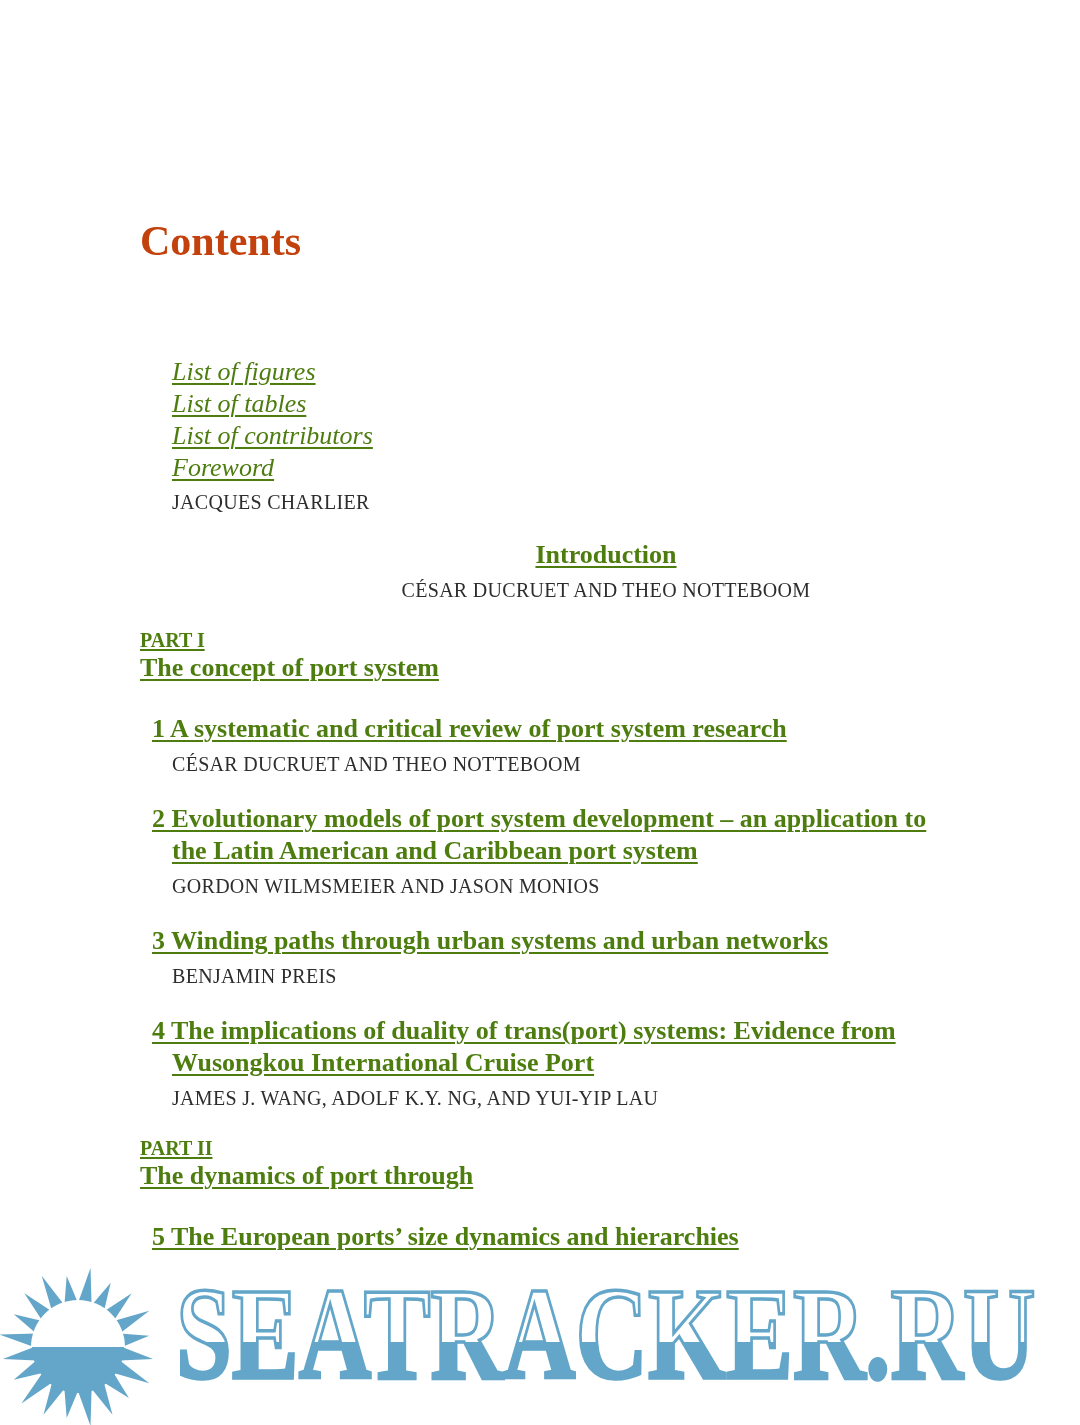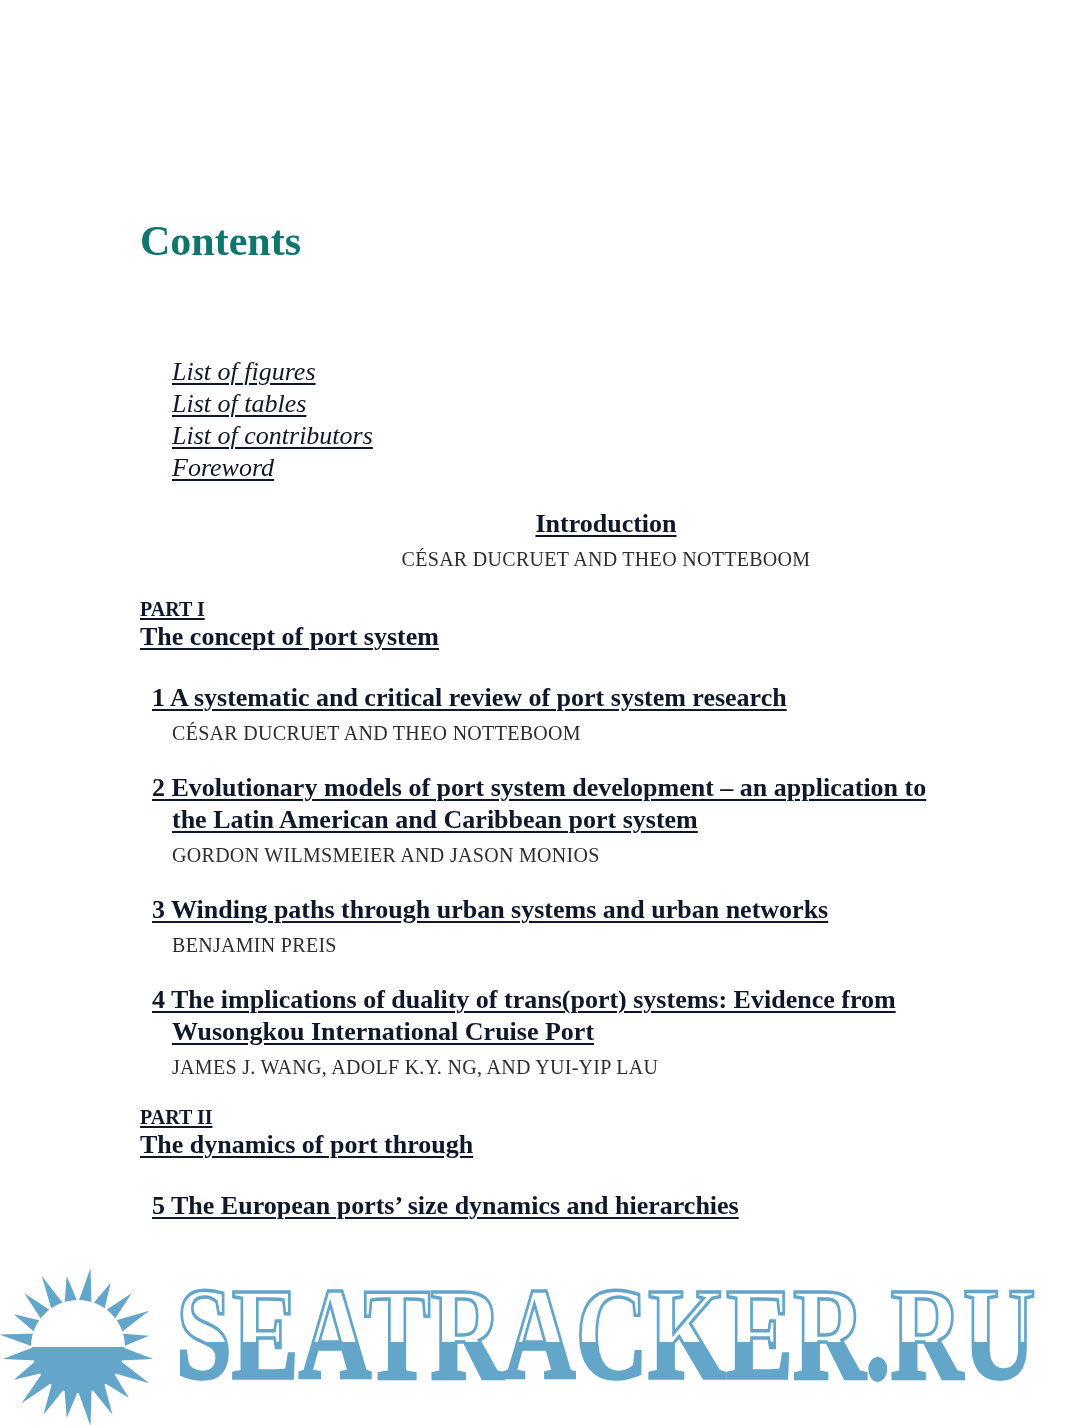--- a/index.html
+++ b/index.html
@@ -16,24 +16,24 @@
   .page {
     position: relative;
     padding: 216px 40px 0 140px;
     box-sizing: border-box;
   }
   .page-title {
     margin: 0;
     font-size: 42px;
     line-height: 50px;
     font-weight: bold;
-    color: #0f766e;
+    color: #c2410c;
   }
 
-  a { color: #0f172a; text-decoration: underline; cursor: pointer; }
+  a { color: #4d7c0f; text-decoration: underline; cursor: pointer; }
 
   .front { margin: 90px 0 0 32px; }
   .front-link {
     display: block;
     font-size: 26px;
     line-height: 32px;
     font-style: italic;
     text-decoration-thickness: 2px;
     text-underline-offset: 3px;
   }
@@ -133,20 +133,21 @@
 
 <div class="page">
 
   <h1 class="page-title">Contents</h1>
 
   <nav class="front">
     <a class="front-link" href="#">List of figures</a>
     <a class="front-link" href="#">List of tables</a>
     <a class="front-link" href="#">List of contributors</a>
     <a class="front-link" href="#">Foreword</a>
+    <div class="author">JACQUES CHARLIER</div>
   </nav>
 
   <div class="entry-intro">
     <a class="intro-title" href="#">Introduction</a>
     <div class="author">CÉSAR DUCRUET AND THEO NOTTEBOOM</div>
   </div>
 
   <div class="part">
     <div><a class="part-label" href="#">PART I</a></div>
     <div class="part-title-row"><a class="part-title" href="#">The concept of port system</a></div>

